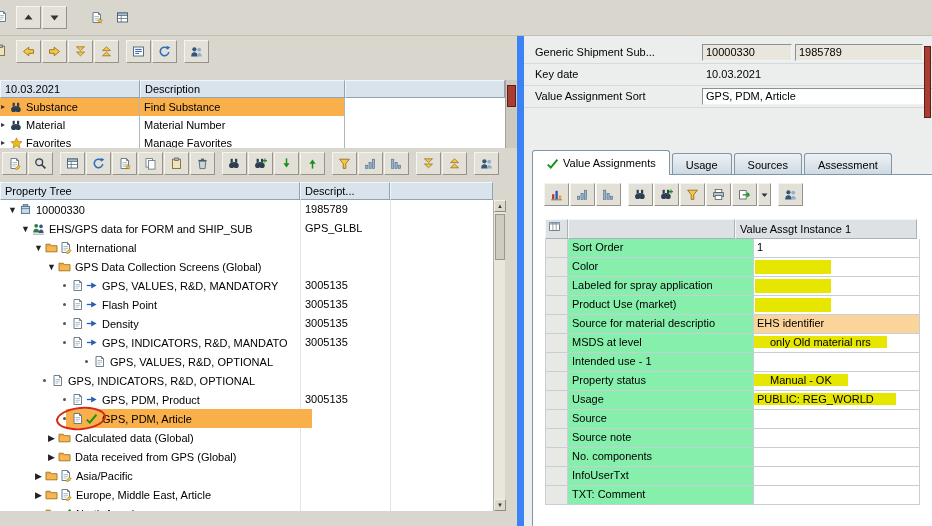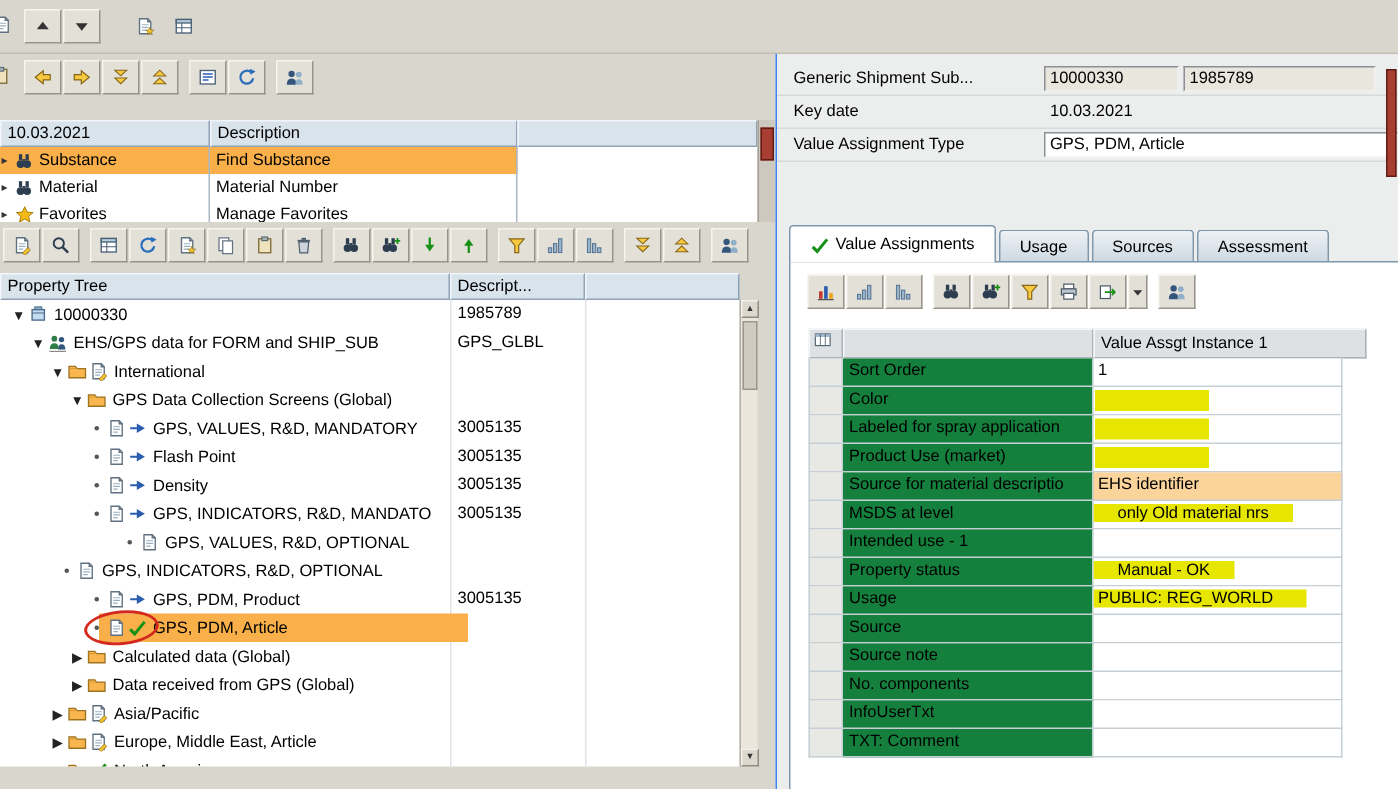--- a/index.html
+++ b/index.html
@@ -42,41 +42,41 @@
 .leafdot{width:13px;flex:none;display:flex;align-items:center;justify-content:center}
 .leafdot i{width:3px;height:3px;background:#555;border-radius:50%}
 .tlabel{margin-left:3px;overflow:hidden}
 .tdesc{position:absolute;left:305px;top:0;line-height:19px}
 .trow .ic{margin-right:1px}
 #tree-scroll{position:absolute;left:493px;top:18px;width:12px;bottom:0;background:#eae6dc;border-left:1px solid #b5b1a6}
 .sbtn{position:absolute;left:0;width:12px;height:12px;background:#dcd8ce;border:1px solid;border-color:#f2f0ea #8f8b82 #8f8b82 #f2f0ea;font-size:6px;text-align:center;line-height:10px;color:#333}
 .sbtn.up{top:0}.sbtn.down{bottom:0}
 #tree-scroll .thumb{position:absolute;left:1px;top:14px;width:10px;height:46px;background:#cfcbc1;border:1px solid #9b978d}
 #ellipse{position:absolute;left:56px;top:407px;width:50px;height:23px;border:2px solid var(--annot);border-radius:50%;transform:rotate(-5deg);pointer-events:none;z-index:6}
-#right{position:absolute;left:517px;top:36px;width:415px;height:490px;background:#eceeed;border-left:1px solid #3b82f6}
+#right{position:absolute;left:517px;top:36px;width:415px;height:490px;background:#eceeed;border-left:7px solid #3b82f6}
 #form-area{position:absolute;left:0;top:6px;width:100%}
 .frow{position:relative;height:22px;border-bottom:1px solid #d6dada;line-height:21px}
 .flabel{position:absolute;left:11px;top:0;white-space:nowrap}
 .fld{position:absolute;top:2px;height:17px;line-height:15px;padding:0 3px;background:#e9e6dd;border:1px solid;border-color:#8c9096 #f0f2f4 #f0f2f4 #8c9096;overflow:hidden;white-space:nowrap}
 .fld.white{background:#fff}
 .fval{position:absolute;left:182px;top:0}
 #red-strip{position:absolute;right:1px;top:10px;width:7px;height:72px;background:var(--redmark);border:1px solid #5f1d16}
 #tabstrip{position:absolute;left:8px;top:114px;height:25px;display:flex;align-items:flex-end}
 .tab{height:22px;display:flex;align-items:center;padding:0 13px;border:1px solid #7e97ac;border-bottom:none;border-radius:3px 3px 0 0;background:linear-gradient(#eef2f5,#ccd8e2);margin-right:2px;white-space:nowrap}
 .tab.active{height:25px;background:#fff;position:relative;z-index:3}
 .tab .ic{margin-right:4px}
 #tabcontent{position:absolute;left:8px;top:138px;width:407px;height:352px;background:#fff;border:1px solid #7e97ac;border-right:none;border-bottom:none}
 #toolbar3{position:absolute;left:11px;top:8px;display:flex}
 #vt{position:absolute;left:12px;top:44px}
 #vt-head{display:flex}
 #vt .hcell{background:#dde1e4;border-color:#f4f6f8 #a9b2b9 #a9b2b9 #f4f6f8;height:20px;line-height:18px}
 .vh0{width:23px;padding:0 2px}.vh1{width:167px}.vh2{width:182px}
 .vrow{display:flex;height:19px}
 .vc0{width:23px;background:#e8e8e4;border:solid #c6cfd6;border-width:0 1px 1px 1px;flex:none}
-.vc1{width:167px;border:solid #c6cfd6;border-width:0 1px 1px 0;padding:2px 0 0 4px;white-space:nowrap;overflow:hidden;background:#15803d;flex:none}
+.vc1{width:186px;border:solid #c6cfd6;border-width:0 1px 1px 0;padding:2px 0 0 4px;white-space:nowrap;overflow:hidden;background:#86efac;flex:none}
 .vc2{width:166px;border:solid #c6cfd6;border-width:0 1px 1px 0;padding:2px 0 0 0;white-space:nowrap;overflow:hidden;background:#fff;flex:none}
 .vc2 .val{padding:0 3px;display:inline-block}
 .vc2.peach{background:var(--peach)}
 .yb{display:inline-block;width:76px;height:14px;background:var(--hl);margin-left:1px;vertical-align:top}
 .yt{background:var(--hl);display:inline-block;padding:0 16px}
 .ytw{background:var(--hl);display:inline-block;padding:0 3px;min-width:142px}
 </style>
 </head>
 <body>
 
@@ -727,21 +727,21 @@
         <div class="frow">
           <span class="flabel">Generic Shipment Sub...</span>
           <div class="fld" style="left: 178px; width: 90px;">10000330</div>
           <div class="fld" style="left: 271px; width: 128px;">1985789</div>
         </div>
         <div class="frow">
           <span class="flabel">Key date</span>
           <span class="fval">10.03.2021</span>
         </div>
         <div class="frow">
-          <span class="flabel">Value Assignment Type</span>
+          <span class="flabel">Value Assignment Sort</span>
           <div class="fld white" style="left: 178px; right: 0px;">GPS, PDM, Article</div>
         </div>
       </div>
     <div id="red-strip"></div>
     <div id="tabstrip">
         <div class="tab active">
           <span class="ic">
             <svg width="13" height="13" viewBox="0 0 13 13">
               <path d="M1.8 7.6 L4.8 10.6 L11.4 2.6" fill="none" stroke="#169016" stroke-width="2"></path>
             </svg>

